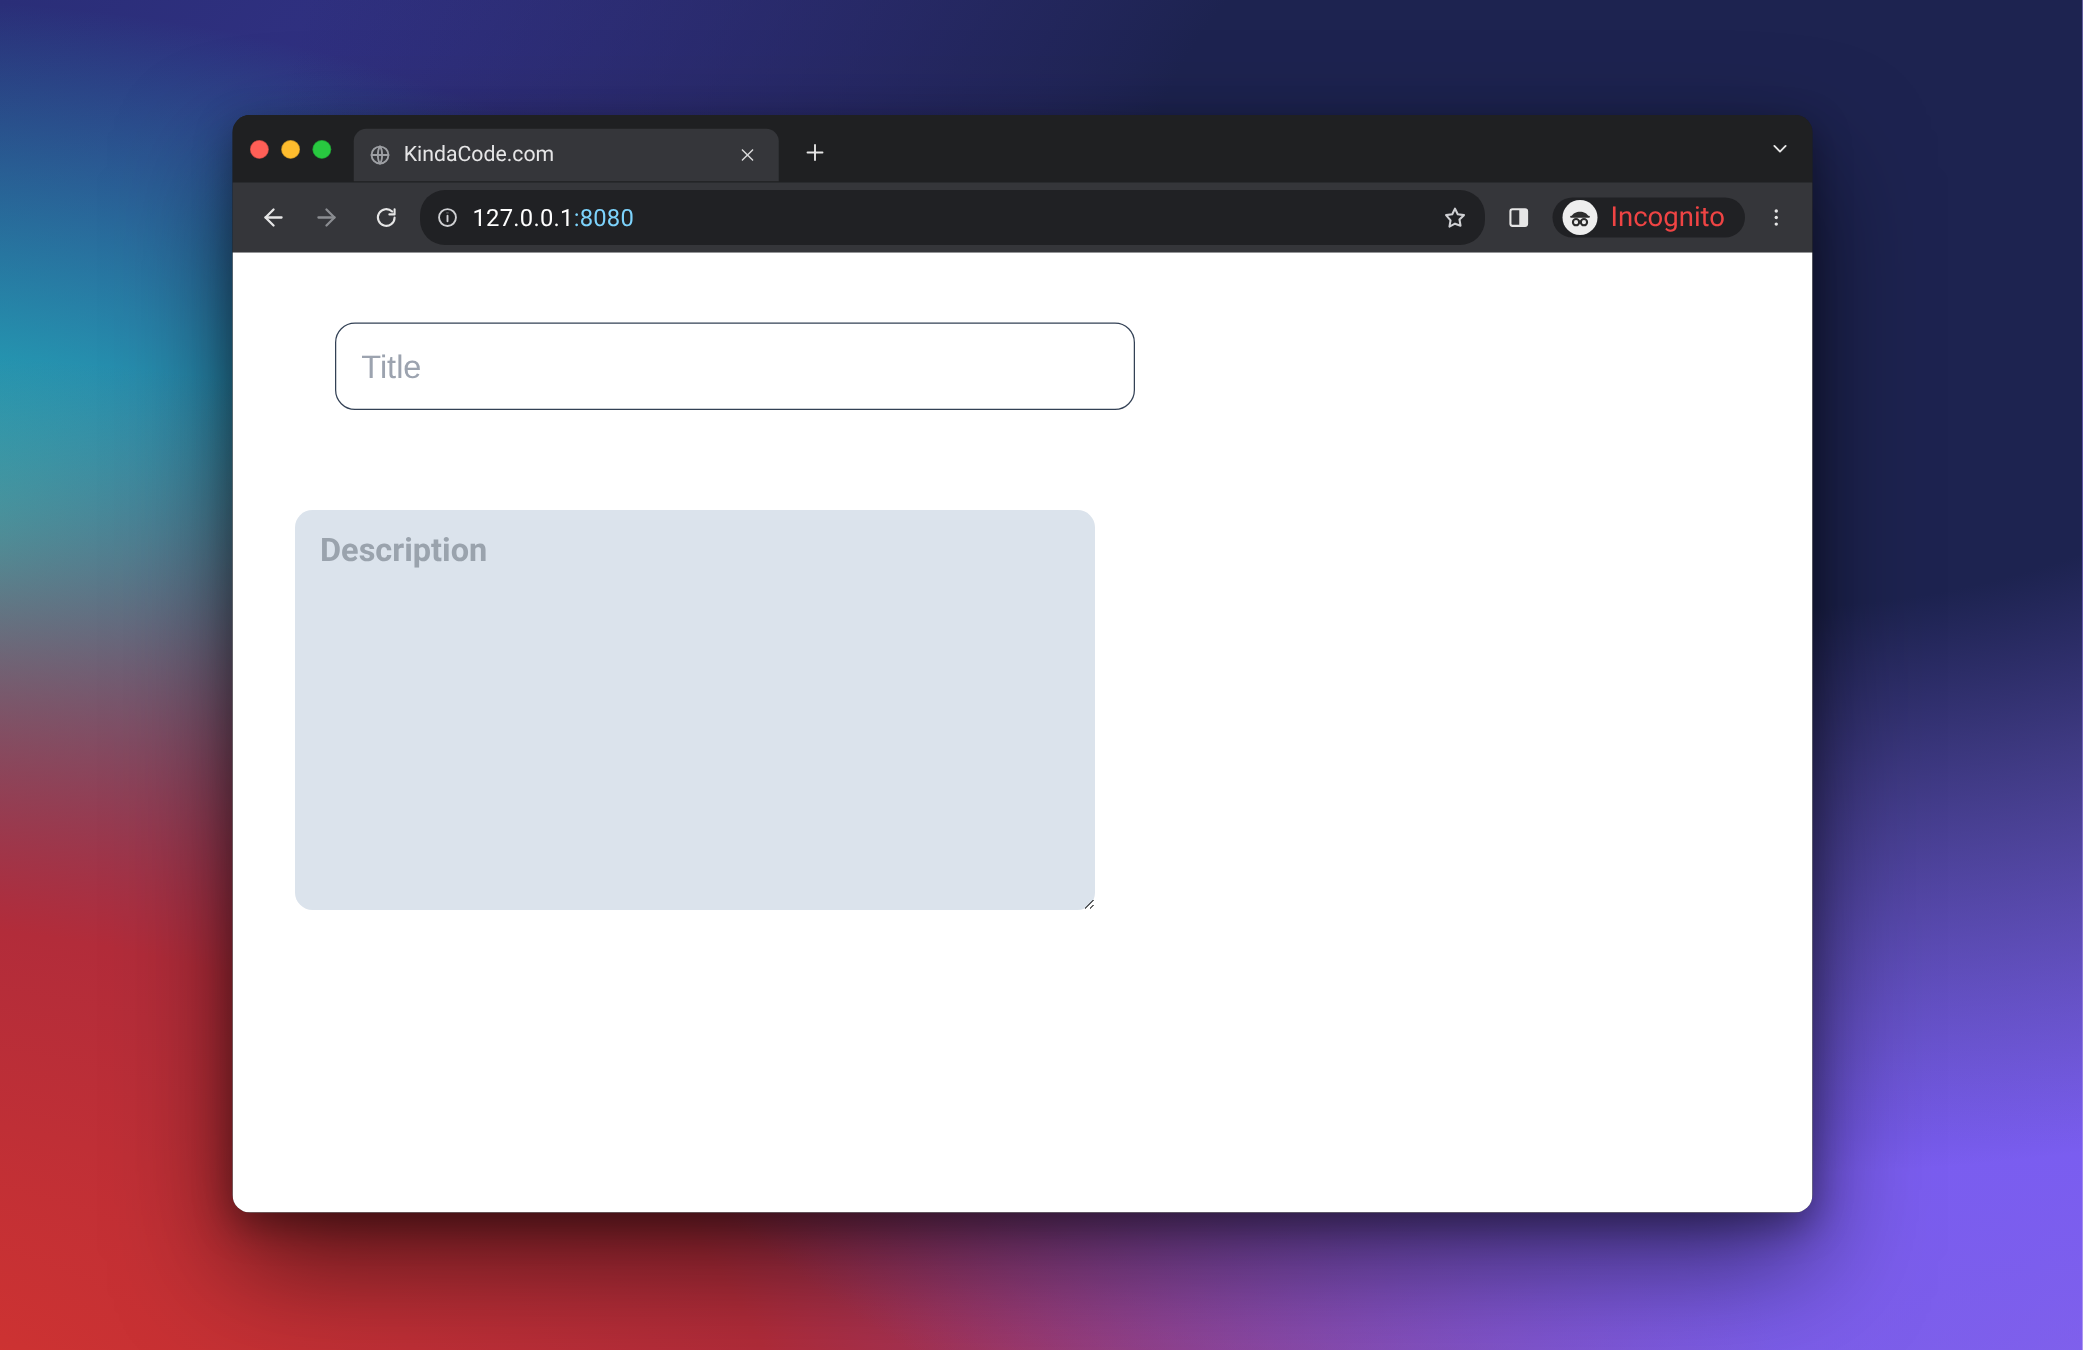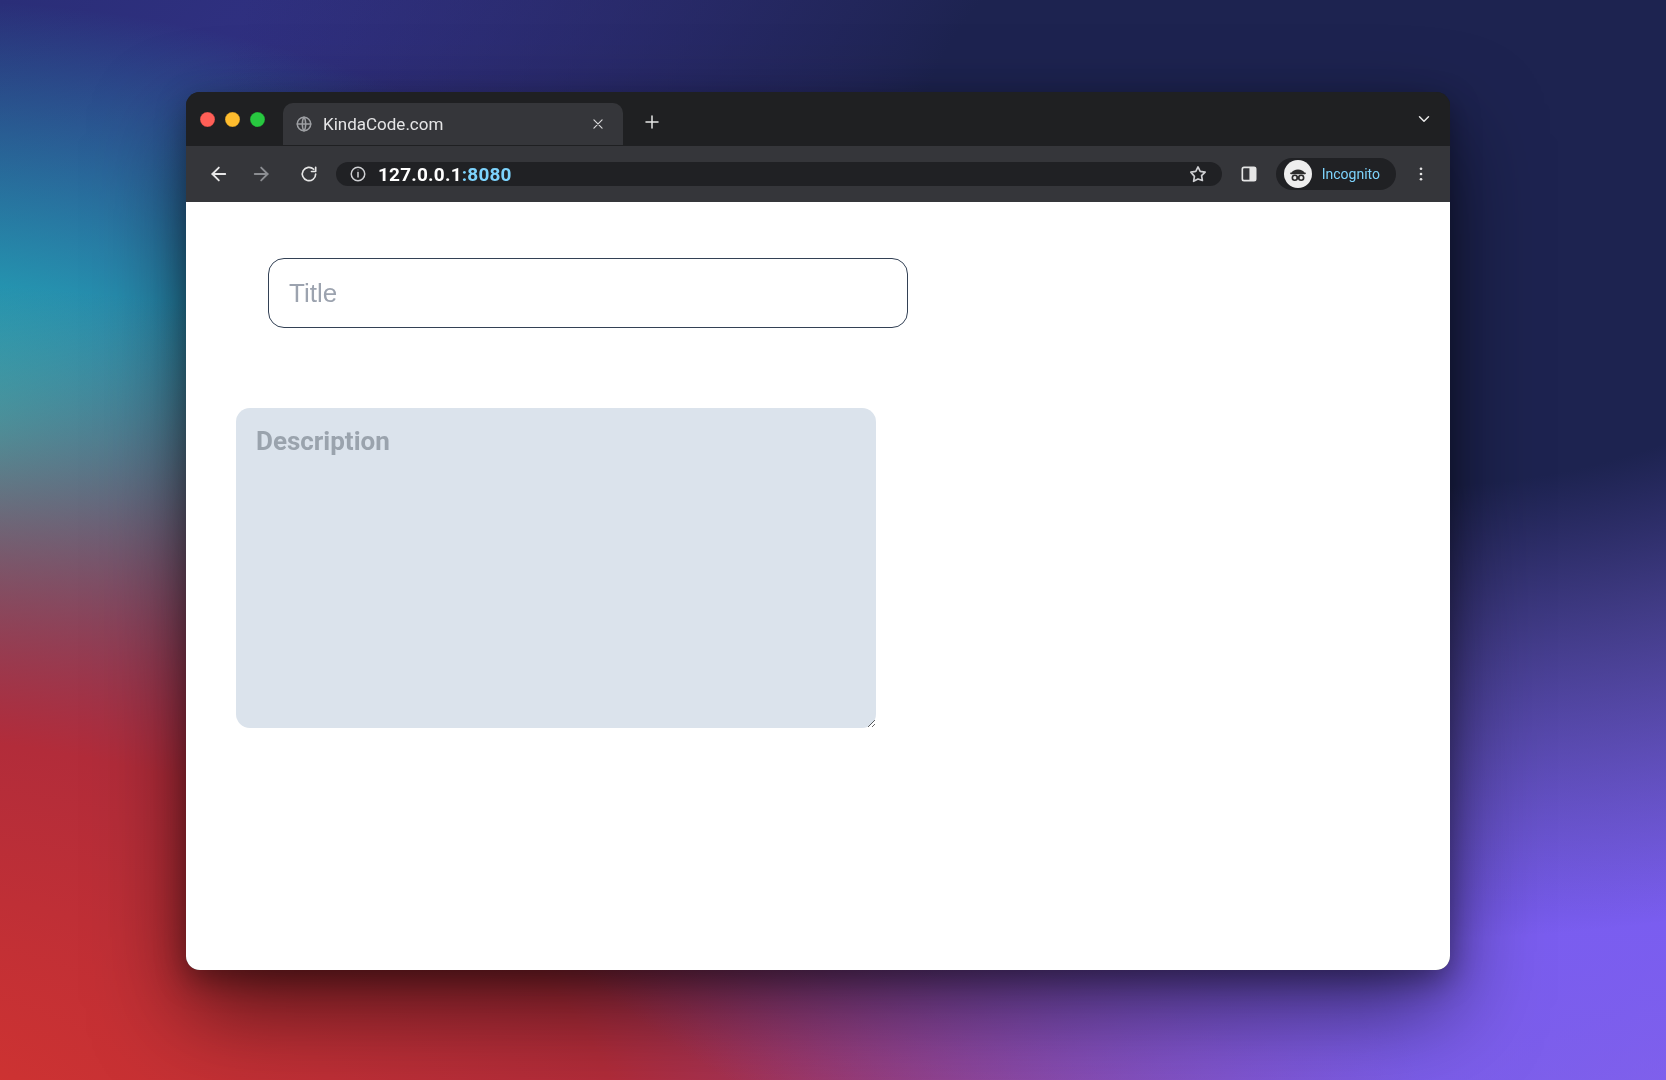--- a/index.html
+++ b/index.html
@@ -106,29 +106,28 @@
   .icnbtn {
     width: 38px; height: 38px;
     display: grid; place-items: center;
     border-radius: 50%;
     color: #e6e6e6;
   }
   .icnbtn.dim { color: #8b8d91; }
 
   .omnibox {
     flex: 1 1 auto;
-    height: 24px;
+    height: 44px;
     background: #202124;
     border-radius: 20px;
     display: flex;
     align-items: center;
     padding: 0 10px 0 10px;
     gap: 8px;
     color: #e6e6e6;
-    font-weight: bold;
   }
   .omnibox .site {
     display: flex; align-items: baseline; gap: 0;
     font-size: 19px;
     letter-spacing: .2px;
   }
   .omnibox .site .host { color: #ffffff; }
   .omnibox .site .port { color: #7dd3fc; }
   .omnibox .left-ico {
     width: 24px; height: 24px;
@@ -142,22 +141,22 @@
     color: #cfd0d3;
   }
 
   .incognito-pill {
     height: 32px;
     border-radius: 20px;
     background: #202124;
     display: flex; align-items: center;
     gap: 10px;
     padding: 0 16px 0 8px;
-    color: #7dd3fc;
-    font-size: 14px;
+    color: #ef4444;
+    font-size: 22px;
   }
   .incognito-glyph {
     width: 28px; height: 28px; border-radius: 50%;
     background: #eeeeee;
     display: grid; place-items: center;
   }
   .kebab {
     width: 34px; height: 34px;
     display: grid; place-items: center;
     color: #e6e6e6;

